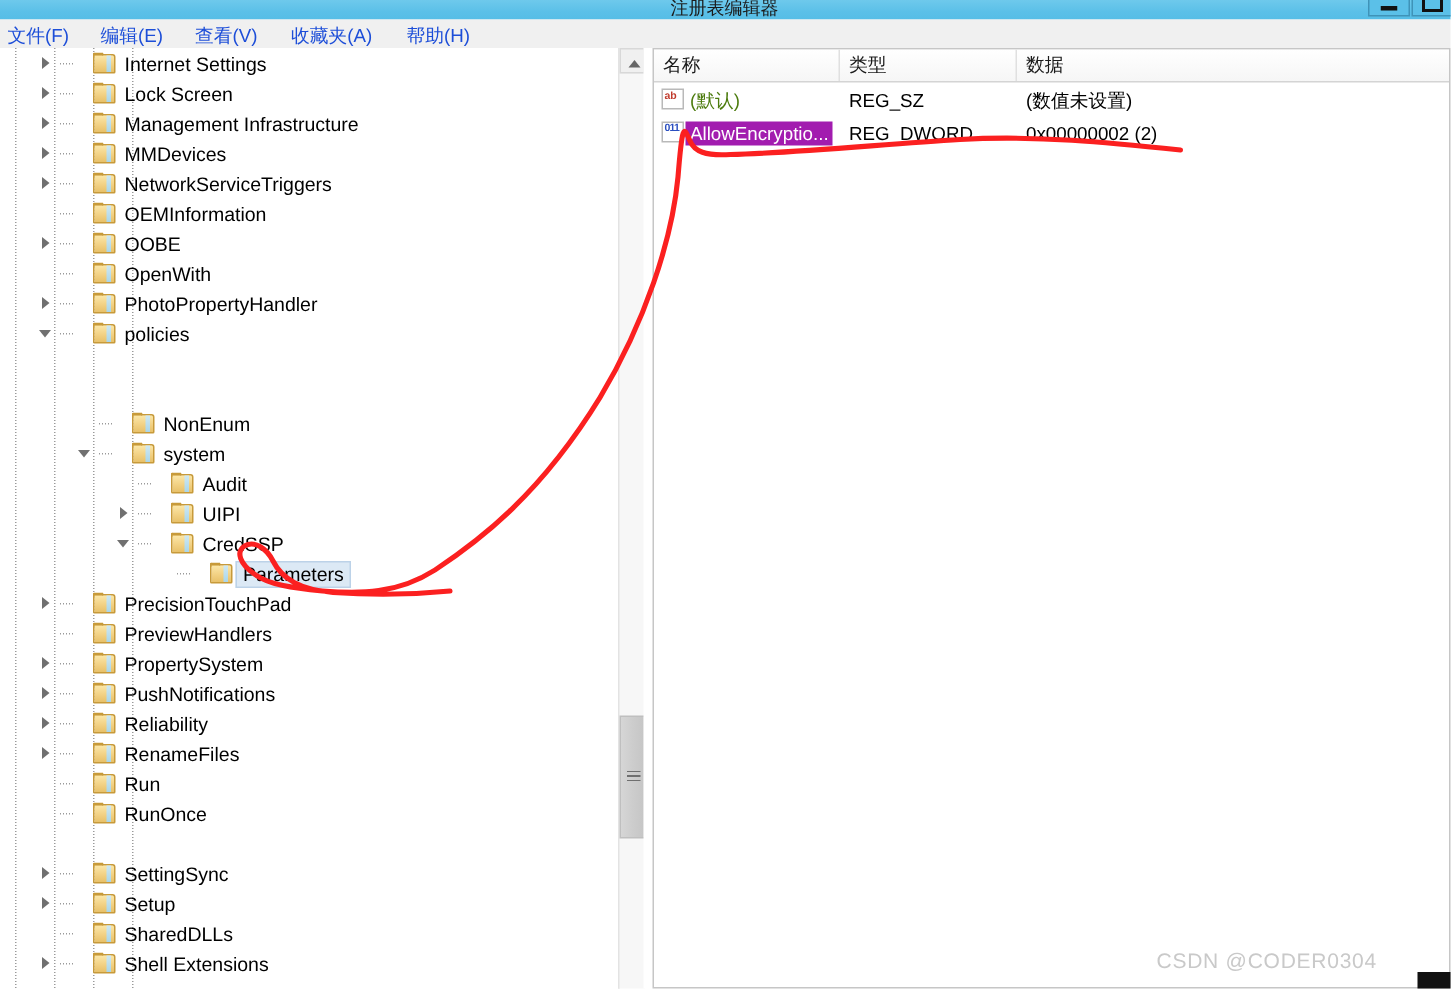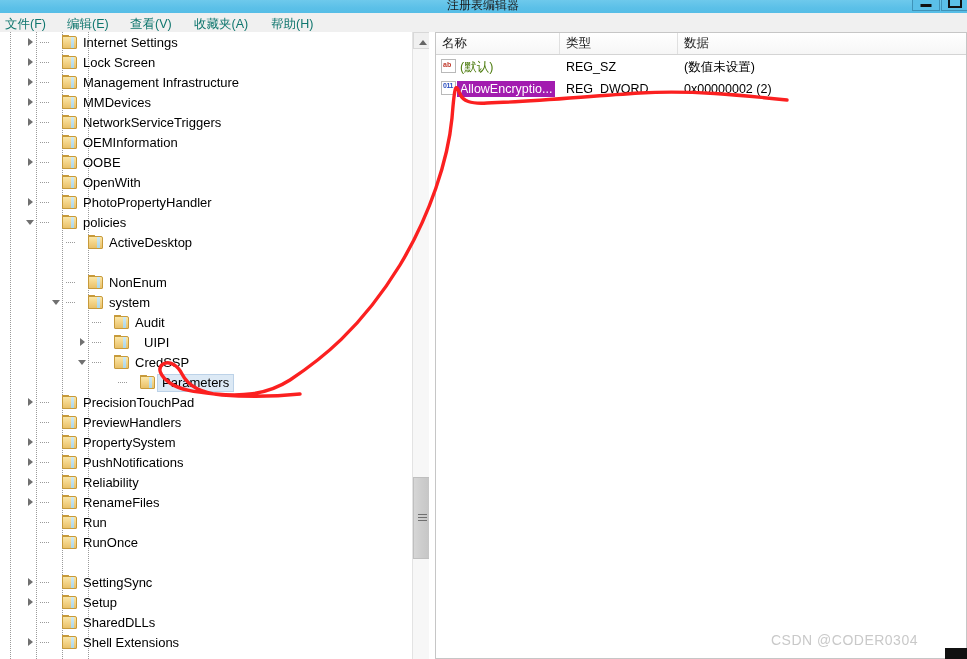--- a/index.html
+++ b/index.html
@@ -33,21 +33,21 @@
   #btn-max{left:941px;}
   #btn-min .glyph{width:11px;height:3px;background:#111;bottom:3px;}
   #btn-max .glyph{width:10px;height:9px;border:2px solid #111;bottom:2px;background:transparent;}
 
   
   #menubar{
     position:absolute;left:0;top:13px;width:967px;height:19px;
     background:#f0f0f0;
   }
   #menubar .mi{
-    position:absolute;top:1px;font-size:12.5px;color:#0f766e;
+    position:absolute;top:1px;font-size:12.5px;color:#1d4ed8;
     white-space:nowrap;padding:2px 3px;cursor:default;
   }
   #mi0{left:2px;}
   #mi1{left:64px;}
   #mi2{left:127px;}
   #mi3{left:191px;text-align:center;}
   #mi4{left:268px;}
 
   
   #workarea{
@@ -333,29 +333,20 @@
         <div class="trow" style="top: 181px;">
           <div class="exp open" style="left: 26px;"></div>
           <div class="dots" style="left: 40px;"></div>
           <div class="folder" style="left: 62px;">
             <span class="tab"></span>
             <span class="back"></span>
             <span class="spine"></span>
           </div>
           <div class="lbl" style="left: 83px;">policies</div>
         </div>
-        <div class="trow" style="top: 201px;">
-          <div class="dots" style="left: 66px;"></div>
-          <div class="folder" style="left: 88px;">
-            <span class="tab"></span>
-            <span class="back"></span>
-            <span class="spine"></span>
-          </div>
-          <div class="lbl" style="left: 109px;">ActiveDesktop</div>
-        </div>
         <div class="trow" style="top: 241px;">
           <div class="dots" style="left: 66px;"></div>
           <div class="folder" style="left: 88px;">
             <span class="tab"></span>
             <span class="back"></span>
             <span class="spine"></span>
           </div>
           <div class="lbl" style="left: 109px;">NonEnum</div>
         </div>
         <div class="trow" style="top: 261px;">
@@ -378,21 +369,21 @@
           <div class="lbl" style="left: 135px;">Audit</div>
         </div>
         <div class="trow" style="top: 301px;">
           <div class="exp closed" style="left: 78px;"></div>
           <div class="dots" style="left: 92px;"></div>
           <div class="folder" style="left: 114px;">
             <span class="tab"></span>
             <span class="back"></span>
             <span class="spine"></span>
           </div>
-          <div class="lbl" style="left: 144px;">UIPI</div>
+          <div class="lbl" style="left: 135px;">UIPI</div>
         </div>
         <div class="trow" style="top: 321px;">
           <div class="exp open" style="left: 78px;"></div>
           <div class="dots" style="left: 92px;"></div>
           <div class="folder" style="left: 114px;">
             <span class="tab"></span>
             <span class="back"></span>
             <span class="spine"></span>
           </div>
           <div class="lbl" style="left: 135px;">CredSSP</div>

